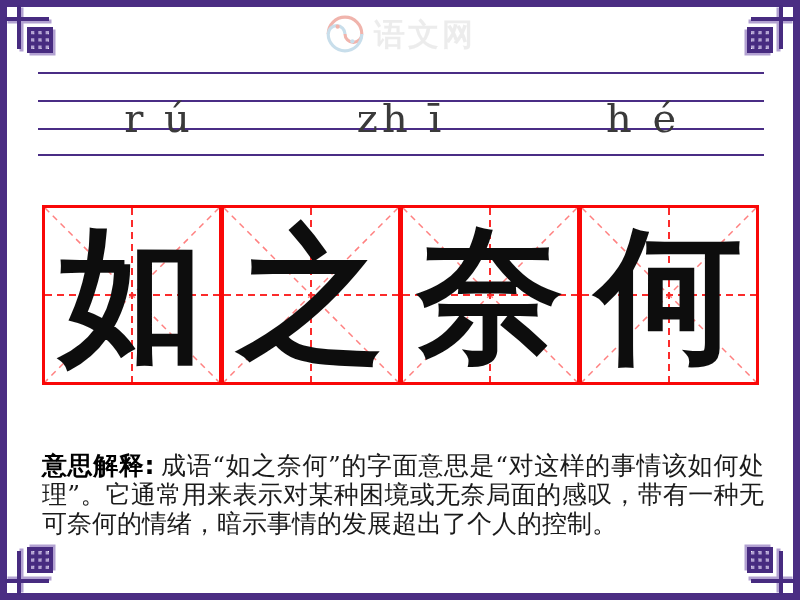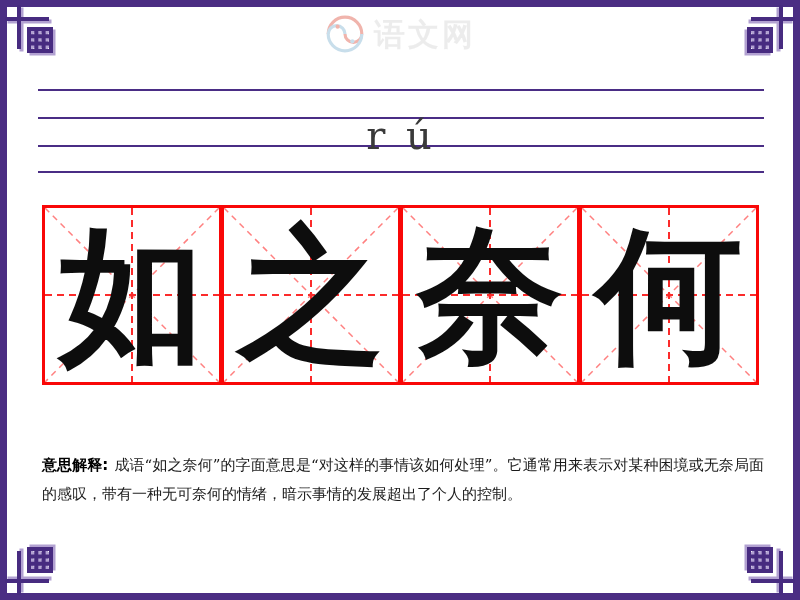--- a/index.html
+++ b/index.html
@@ -24,21 +24,21 @@
     position:absolute; top:13px; left:0; right:0;
     display:flex; justify-content:center; align-items:center; gap:8px;
     opacity:0.9;
   }
   .logo-text {
     font-family:"DejaVu Sans", sans-serif; font-weight:bold;
     font-size:31px; color:#ebebeb; letter-spacing:3px; line-height:1;
   }
 
   
-  .pinyin-block { position:absolute; left:38px; top:89px; width:726px; height:84px; }
+  .pinyin-block { position:absolute; left:38px; top:72px; width:726px; height:84px; }
   .pline { position:absolute; left:0; right:0; height:2px; background:#4a2d85; }
   .pline.l1{ top:0 } .pline.l2{ top:28px } .pline.l3{ top:56px } .pline.l4{ top:82px }
   .pinyin-row {
     position:absolute; top:0; left:0; right:0; height:66px;
     display:flex; align-items:flex-end;
   }
   .syl {
     flex:1; text-align:center; font-size:40px; line-height:1;
     color:#3a3a3a; letter-spacing:4px; font-family:"DejaVu Serif", serif;
   }
@@ -56,21 +56,21 @@
   .guides { position:absolute; inset:0; width:100%; height:100%; }
   .char {
     position:absolute; inset:0; display:flex; align-items:center; justify-content:center;
     font-size:146px; font-weight:900; color:#0d0d0d; line-height:1;
     font-family:"DejaVu Serif", serif;
   }
 
   
   .definition {
     position:absolute; left:42px; right:36px; top:438px;
-    font-size:15px; line-height:29px; color:#1b1b1b;
+    font-size:25px; line-height:29px; color:#1b1b1b;
     text-align:justify; font-family:"DejaVu Serif", serif;margin-top:13px;
   }
   .def-label {
     font-family:"DejaVu Sans", sans-serif; font-weight:bold; color:#000;
     margin-right:6px;
   }
 </style>
 </head>
 <body>
 
@@ -121,20 +121,22 @@
     <span class="logo-text">语文网</span>
   </div>
 
   <div class="pinyin-block">
     <div class="pline l1"></div>
     <div class="pline l2"></div>
     <div class="pline l3"></div>
     <div class="pline l4"></div>
     <div class="pinyin-row">
       <span class="syl">r ú</span>
+      <span class="syl">zh ī</span>
+      <span class="syl">h é</span>
     </div>
   </div>
 
   <div class="char-grid">
     <div class="char-box">
       <svg class="guides" aria-hidden="true">
         <line x1="0%" y1="0%" x2="100%" y2="100%" stroke="#ff8080" stroke-width="1.5" stroke-dasharray="6,5"></line>
         <line x1="100%" y1="0%" x2="0%" y2="100%" stroke="#ff8080" stroke-width="1.5" stroke-dasharray="6,5"></line>
         <line x1="50%" y1="0%" x2="50%" y2="100%" stroke="#fb2b2b" stroke-width="2" stroke-dasharray="7,5"></line>
         <line x1="0%" y1="50%" x2="100%" y2="50%" stroke="#fb2b2b" stroke-width="2" stroke-dasharray="7,5"></line>

